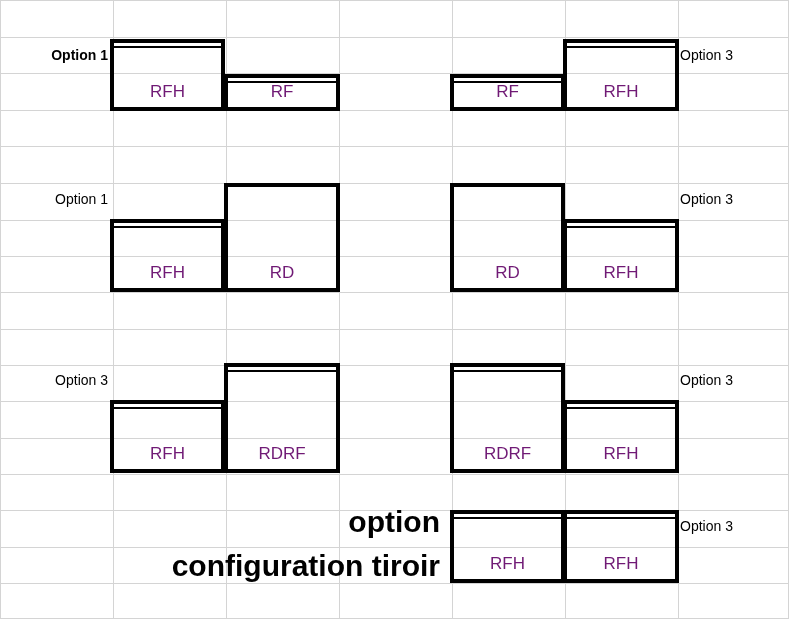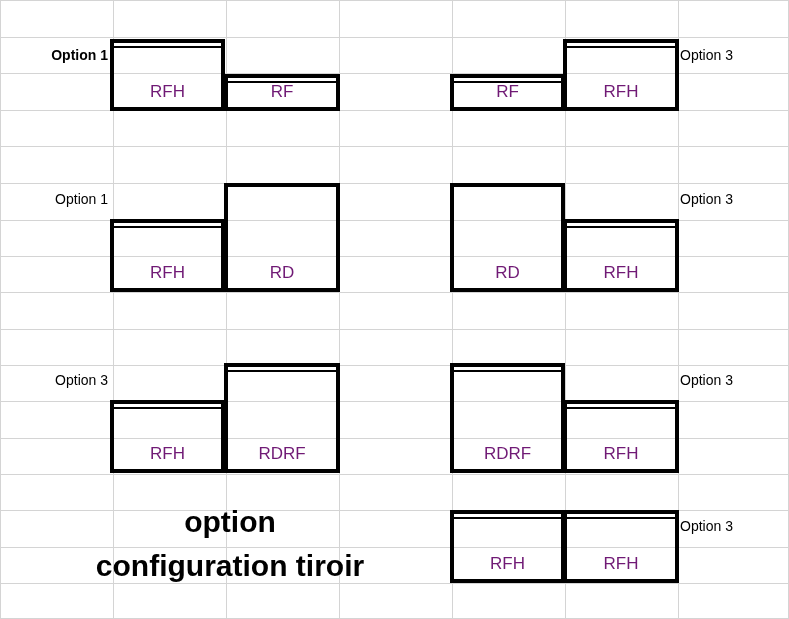--- a/index.html
+++ b/index.html
@@ -100,21 +100,21 @@
     left: 20px;
     top: 500px;
     width: 420px;
     text-align: center;
     font-family: "Liberation Sans", sans-serif;
     font-weight: bold;
     font-size: 30px;
     line-height: 44px;
     color: #000000;
   }
-  .caption-line { display: block; white-space: nowrap; }
+  .caption-line { display: block; white-space: nowrap; text-align: right; }
 </style>
 </head>
 <body>
 
 <div id="sheet">
 
   <div id="grid-layer">
       <div class="grid-line-v" style="left: 0px; background: rgb(212, 212, 212);"></div>
       <div class="grid-line-v" style="left: 113px; background: rgb(212, 212, 212);"></div>
       <div class="grid-line-v" style="left: 226px; background: rgb(212, 212, 212);"></div>

